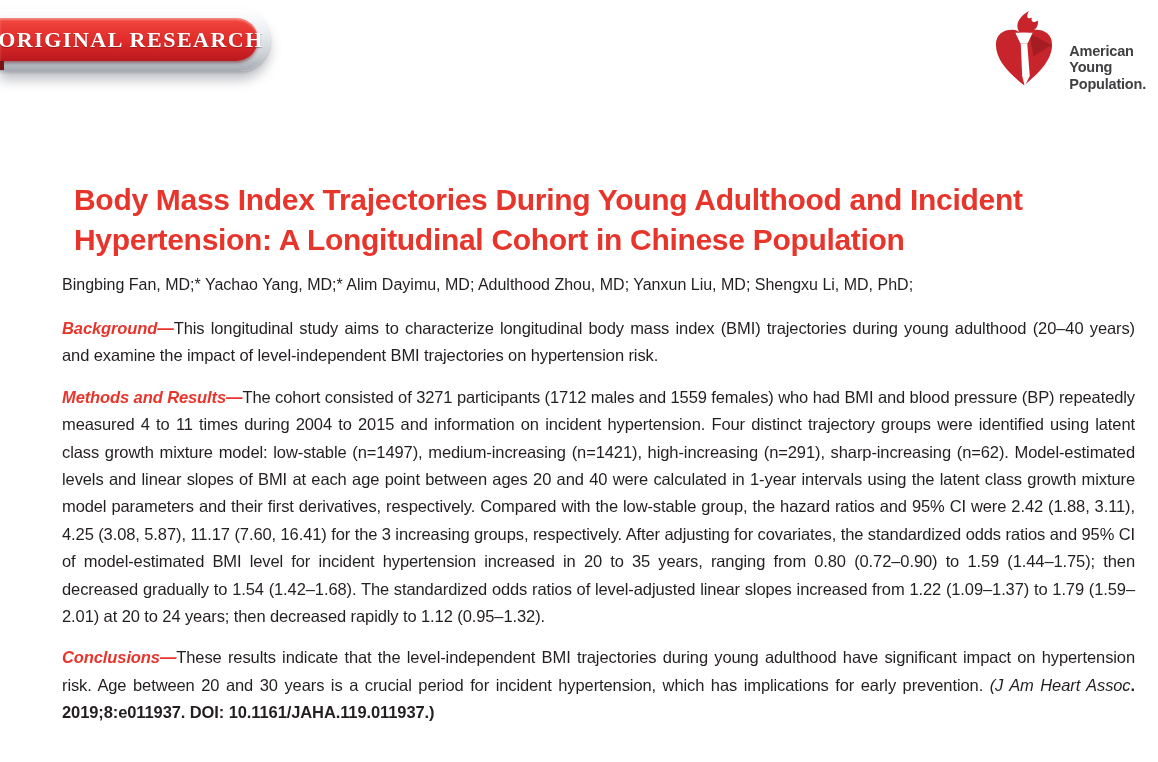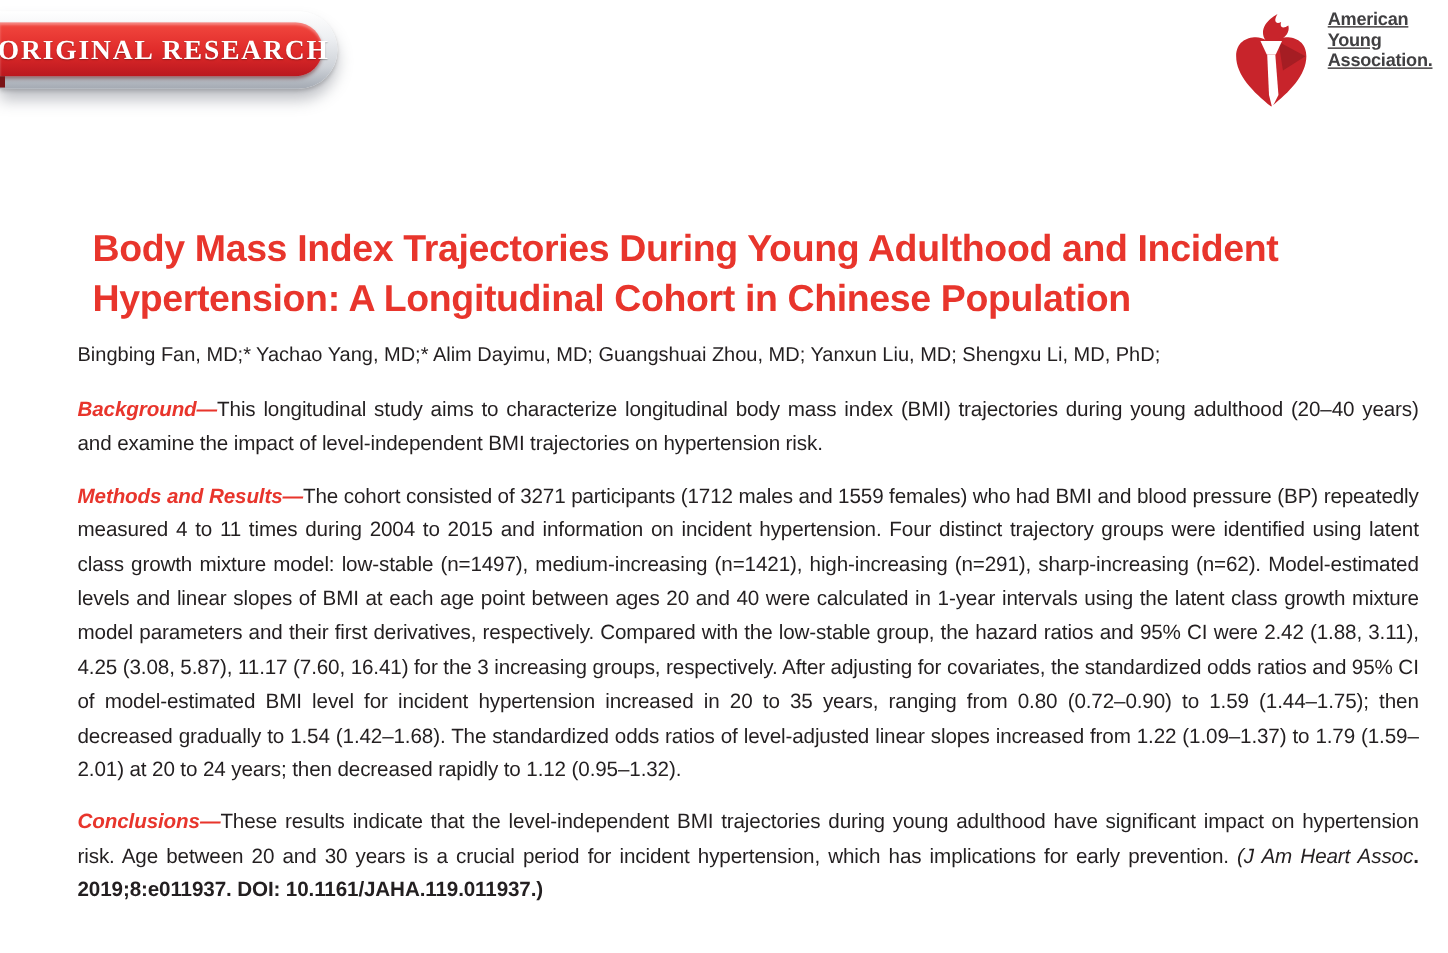--- a/index.html
+++ b/index.html
@@ -23,21 +23,21 @@
     display:flex;align-items:center;justify-content:center;
   }
   .badge-label{
     font-family:"Liberation Serif", serif;font-weight:bold;color:#ffffff;
     font-size:22px;letter-spacing:1.5px;padding-left:4px;
     text-shadow:0 1px 1px rgba(0,0,0,0.3);white-space:nowrap;
   }
   .badge-fold{position:absolute;left:0;top:61px;width:4px;height:9px;background:#7a1316;}
 
   
-  .aha{position:absolute;top:8px;right:12px;display:flex;align-items:flex-start;gap:9px;text-decoration:underline;}
+  .aha{position:absolute;top:8px;right:12px;display:flex;align-items:flex-end;gap:9px;}
   .aha-mark{width:72px;height:84px;display:block;}
   .aha-text{
     font-weight:bold;font-size:14.5px;line-height:16.5px;color:#414042;letter-spacing:-0.2px;
   }
 
   
   .main{position:absolute;left:62px;top:168px;width:1073px;}
   .title{
     margin:12px;color:#e8352c;font-size:30px;line-height:40px;font-weight:700;letter-spacing:-0.3px;
   }
@@ -72,29 +72,29 @@
 
       <polygon points="58,31 88,47 63,63" fill="#a51d23"></polygon>
 
       <polygon points="38,30 62,30 55,45 45,45" fill="#ffffff"></polygon>
 
       <polygon points="45.5,45 54.5,45 58,90 51,104 47.5,90" fill="#ffffff"></polygon>
     </svg>
     <div class="aha-text">
       <div>American</div>
       <div>Young</div>
-      <div>Association.</div>
+      <div>Population.</div>
     </div>
   </div>
 
   <div class="main">
     <h1 class="title">Body Mass Index Trajectories During Young Adulthood and Incident Hypertension: A Longitudinal Cohort in Chinese Population</h1>
 
     <p class="authors">
-      <span>Bingbing Fan, MD;* Yachao Yang, MD;* Alim Dayimu, MD; Guangshuai Zhou, MD; Yanxun Liu, MD; Shengxu Li, MD, PhD;</span><br>
+      <span>Bingbing Fan, MD;* Yachao Yang, MD;* Alim Dayimu, MD; Adulthood Zhou, MD; Yanxun Liu, MD; Shengxu Li, MD, PhD;</span><br>
     </p>
 
     <div class="abstract">
       <p class="para">
         <span class="lead">Background—</span><span>This longitudinal study aims to characterize longitudinal body mass index (BMI) trajectories during young adulthood (20–40 years) and examine the impact of level-independent BMI trajectories on hypertension risk.</span>
       </p>
 
       <p class="para">
         <span class="lead">Methods and Results—</span><span>The cohort consisted of 3271 participants (1712 males and 1559 females) who had BMI and blood pressure (BP) repeatedly measured 4 to 11 times during 2004 to 2015 and information on incident hypertension. Four distinct trajectory groups were identified using latent class growth mixture model: low-stable (n=1497), medium-increasing (n=1421), high-increasing (n=291), sharp-increasing (n=62). Model-estimated levels and linear slopes of BMI at each age point between ages 20 and 40 were calculated in 1-year intervals using the latent class growth mixture model parameters and their first derivatives, respectively. Compared with the low-stable group, the hazard ratios and 95% CI were 2.42 (1.88, 3.11), 4.25 (3.08, 5.87), 11.17 (7.60, 16.41) for the 3 increasing groups, respectively. After adjusting for covariates, the standardized odds ratios and 95% CI of model-estimated BMI level for incident hypertension increased in 20 to 35 years, ranging from 0.80 (0.72–0.90) to 1.59 (1.44–1.75); then decreased gradually to 1.54 (1.42–1.68). The standardized odds ratios of level-adjusted linear slopes increased from 1.22 (1.09–1.37) to 1.79 (1.59–2.01) at 20 to 24 years; then decreased rapidly to 1.12 (0.95–1.32).</span>
       </p>

